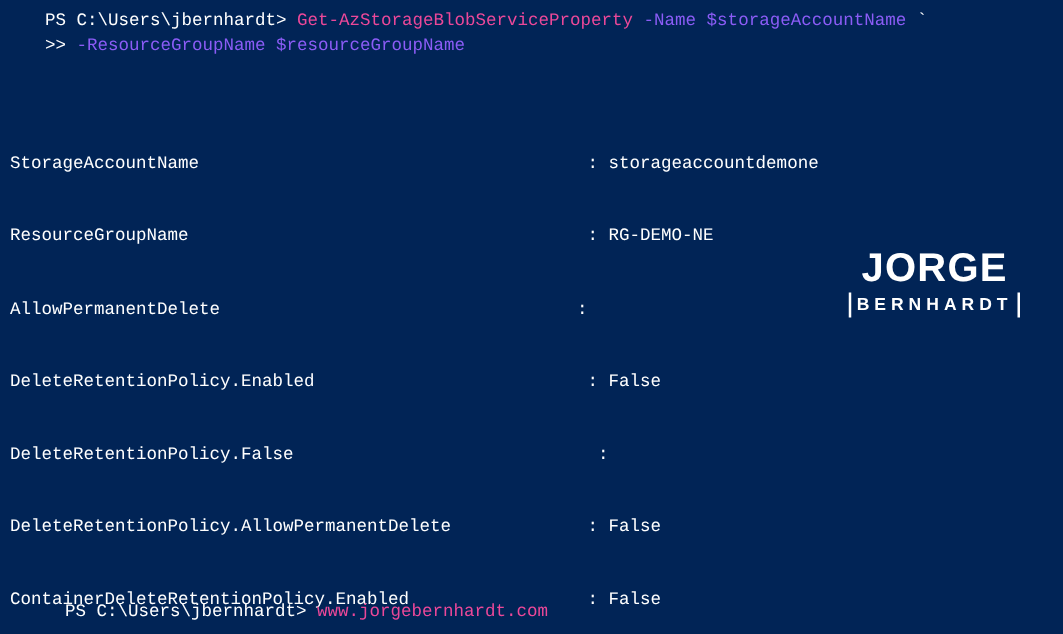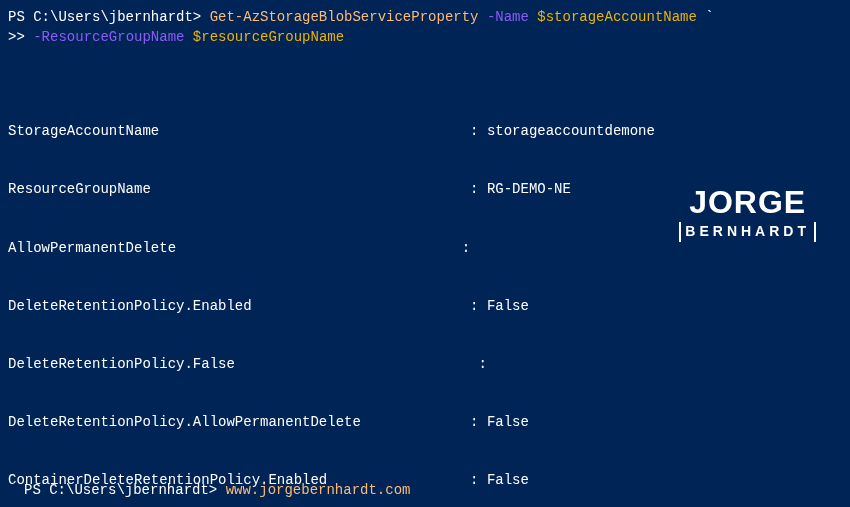--- a/index.html
+++ b/index.html
@@ -15,38 +15,38 @@
       line-height: 1.4;
       padding: 8px;
       width: 850px;
       height: 507px;
       overflow: hidden;
       position: relative;
     }
     .prompt-line {
       white-space: pre;
     }
-    .prompt { color: #ffffff; }
-    .command-yellow { color: #fdba74; }
+    .prompt { color: #ffffff; margin-left: 28px; }
+    .command-yellow { color: #ec4899; }
     .param-gray { color: #8b5cf6; }
-    .variable-white { color: #eab308; text-align: right; }
+    .variable-white { color: #8b5cf6; text-align: right; }
     .backtick { color: #ffffff; }
     .output-block {
       margin-top: 36px;
       white-space: pre;
       font-family: 'Consolas', 'Monaco', 'Courier New', monospace;
     }
     .output-line {
       white-space: pre;
       line-height: 1.35;
     }
     .watermark {
       position: absolute;
       right: 34px;
-      top: 186px;
+      top: 198px;
       text-align: center;
       color: #ffffff;
       font-family: Arial, Helvetica, sans-serif;
     }
     .watermark .top {
       font-size: 32px;
       font-weight: 900;
       letter-spacing: 1px;
       line-height: 1;
     }

